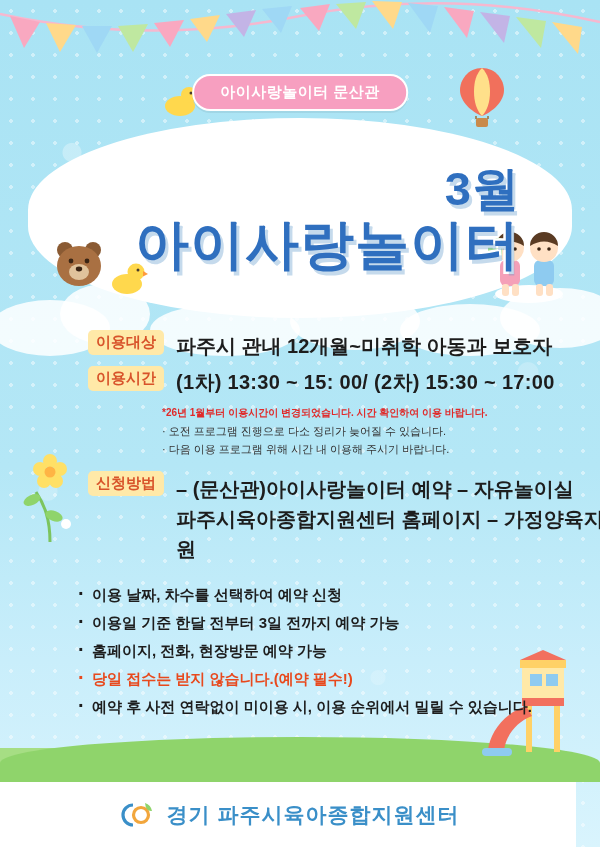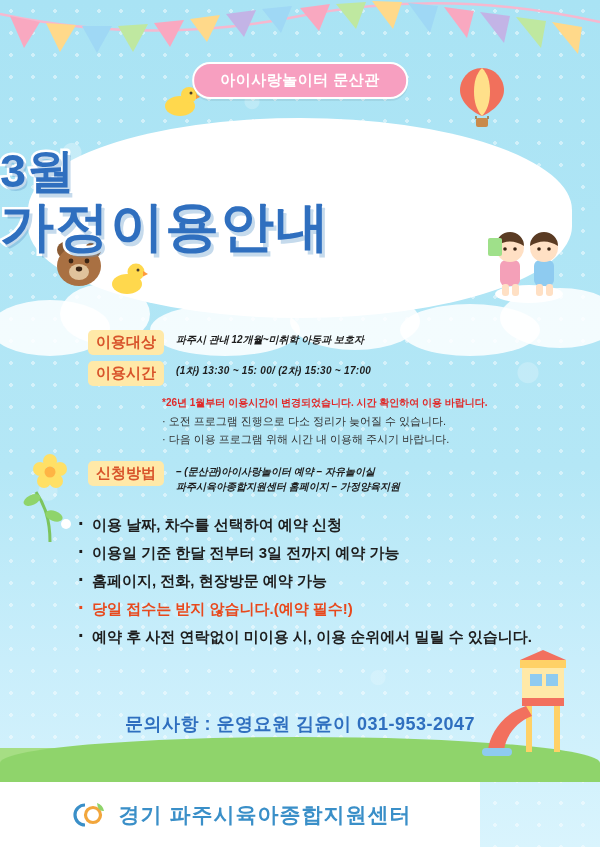--- a/index.html
+++ b/index.html
@@ -33,58 +33,58 @@
 
   
   .cloud { position:absolute; background:#fff; border-radius:50%; opacity:.85; }
   .cloudband { position:absolute; left:0; right:0; top:270px; height:90px; }
 
   
   .bunting { position:absolute; top:0; left:0; width:600px; height:70px; }
 
   
   .badge {
-    position:absolute; top:62px; left:50%; transform:translateX(-50%);
+    position:absolute; top:74px; left:50%; transform:translateX(-50%);
     background:#f79fc0; color:#fff;
     font-size:15px; font-weight:bold; letter-spacing:.5px;
     padding:7px 26px; border-radius:18px;
     border:2px solid #fff;
     box-shadow:0 2px 0 rgba(0,0,0,.06);
     white-space:nowrap;
     z-index:6;
   }
 
   
   .titleblob {
     position:absolute; top:118px; left:28px; width:544px; height:200px;
     background:#fff; border-radius:50% / 46%;
     z-index:3;
   }
   .titletext {
-    position:absolute; top:146px; left:0; width:520px;
-    text-align:left; z-index:5; line-height:1.08;
+    position:absolute; top:164px; left:0; width:520px;
+    text-align:right; z-index:5; line-height:1.08;
   }
   .t-line {
     font-size:47px; font-weight:bold; color:#2f6fbf;
     -webkit-text-stroke:5px #fff;
     paint-order:stroke fill;
     letter-spacing:1px;
     text-shadow:3px 4px 0 rgba(90,150,200,.35);
   }
   .t-line.big { font-size:54px; }
 
   
   .content { position:absolute; top:330px; left:12px; width:600px; z-index:5; }
   .row { display:flex; align-items:flex-start; padding:0 0 0 76px; margin-bottom:4px; }
   .label {
     background:#ffe9a8; color:#d8532a; font-weight:bold;
     font-size:15px; padding:3px 8px; border-radius:5px;
     white-space:nowrap; margin-right:12px; flex:0 0 auto;
   }
-  .val { font-size:10px; color:#1d1d1d; font-weight:bold; padding-top:3px;font-style:italic; }
+  .val { font-size:20px; color:#1d1d1d; font-weight:bold; padding-top:3px; }
   .val.spaced { letter-spacing:.3px; }
 
   .notes { padding:6px 8px 0 150px; }
   .note-red { color:#e02a2a; font-size:10px; font-weight:bold; margin-bottom:4px; }
   .note { color:#333; font-size:11px; margin-bottom:3px; }
 
   .method { margin-top:14px; }
   .method .val { line-height:1.5; }
 
   .bullets { margin-top:22px; padding-left:66px; }
@@ -105,21 +105,21 @@
   .grass {
     position:absolute; left:0; bottom:65px; width:600px; height:45px;
     background:#8fd46b; border-radius:50% 50% 0 0 / 26px 26px 0 0;
     z-index:2;
   }
   .grass2 {
     position:absolute; left:-40px; bottom:65px; width:340px; height:34px;
     background:#a6de84; border-radius:0 50% 0 0 / 0 24px 0 0; z-index:2;
   }
   .footer {
-    position:absolute; left:0; bottom:0; width:480px; height:65px;
+    position:absolute; left:0; bottom:0; width:576px; height:65px;
     background:#fff; display:flex; align-items:center; justify-content:center; z-index:6;
   }
   .footer-text { font-size:21px; font-weight:bold; color:#3a8fc8; letter-spacing:1px; }
   .logo-mark { margin-right:10px; }
 
   
   .sprite { position:absolute; z-index:4; }
 </style>
 </head>
 <body>
@@ -156,21 +156,21 @@
       <polygon points="516,17 546,21 541,48" fill="#bfe8a0"></polygon>
       <polygon points="552,22 582,27 578,54" fill="#ffd98a"></polygon>
     </g>
   </svg>
 
   <div class="badge">아이사랑놀이터 문산관</div>
 
   <div class="titleblob"></div>
   <div class="titletext">
     <div class="t-line">3월</div>
-    <div class="t-line big">가정이용안내</div>
+    <div class="t-line big">아이사랑놀이터</div>
   </div>
 
   <svg class="sprite" style="left:160px;top:82px;width:40px;height:36px;" viewBox="0 0 40 36">
     <ellipse cx="20" cy="24" rx="15" ry="10" fill="#ffd84d"></ellipse>
     <circle cx="29" cy="13" r="8" fill="#ffd84d"></circle>
     <polygon points="36,12 40,15 36,17" fill="#ff9a3c"></polygon>
     <circle cx="31" cy="11" r="1.5" fill="#4a3c2a"></circle>
   </svg>
 
   <svg class="sprite" style="left:458px;top:66px;width:48px;height:70px;" viewBox="0 0 48 70">
@@ -273,21 +273,20 @@
 
     <ul class="bullets">
       <li>이용 날짜, 차수를 선택하여 예약 신청</li>
       <li>이용일 기준 한달 전부터 3일 전까지 예약 가능</li>
       <li>홈페이지, 전화, 현장방문 예약 가능</li>
       <li class="hl">당일 접수는 받지 않습니다.(예약 필수!)</li>
       <li>예약 후 사전 연락없이 미이용 시, 이용 순위에서 밀릴 수 있습니다.</li>
     </ul>
   </div>
 
-  <div class="contact">문의사항 : 운영요원 김윤이 031-953-2047</div>
 
   <div class="grass2"></div>
   <div class="grass"></div>
 
   <div class="footer">
     <svg class="logo-mark" width="40" height="32" viewBox="0 0 40 32">
       <path d="M16 6 a10 10 0 1 0 0 20 a10 10 0 0 1 0 -20Z" fill="none" stroke="#3a8fc8" stroke-width="3.2"></path>
       <circle cx="24" cy="16" r="7.5" fill="none" stroke="#f2a63c" stroke-width="3.2"></circle>
       <path d="M28 4 q6 2 7 8 q-6 1 -7 -8Z" fill="#8fd46b"></path>
     </svg>

